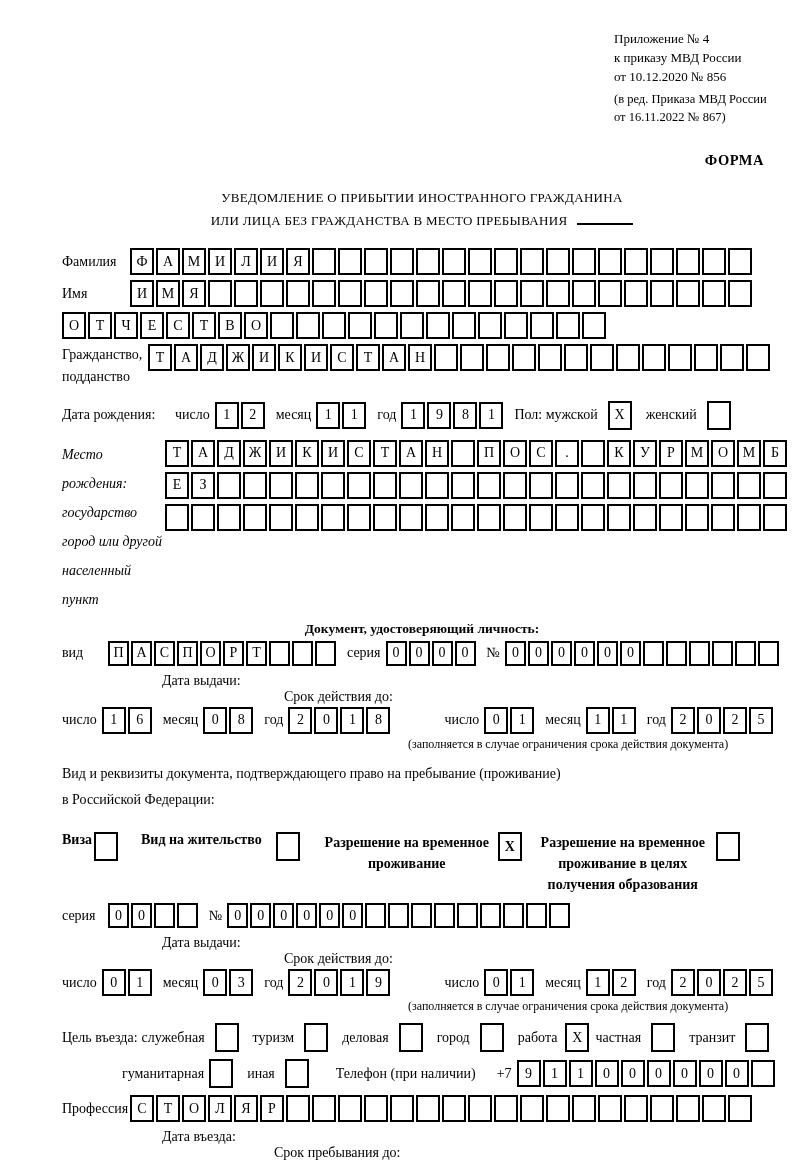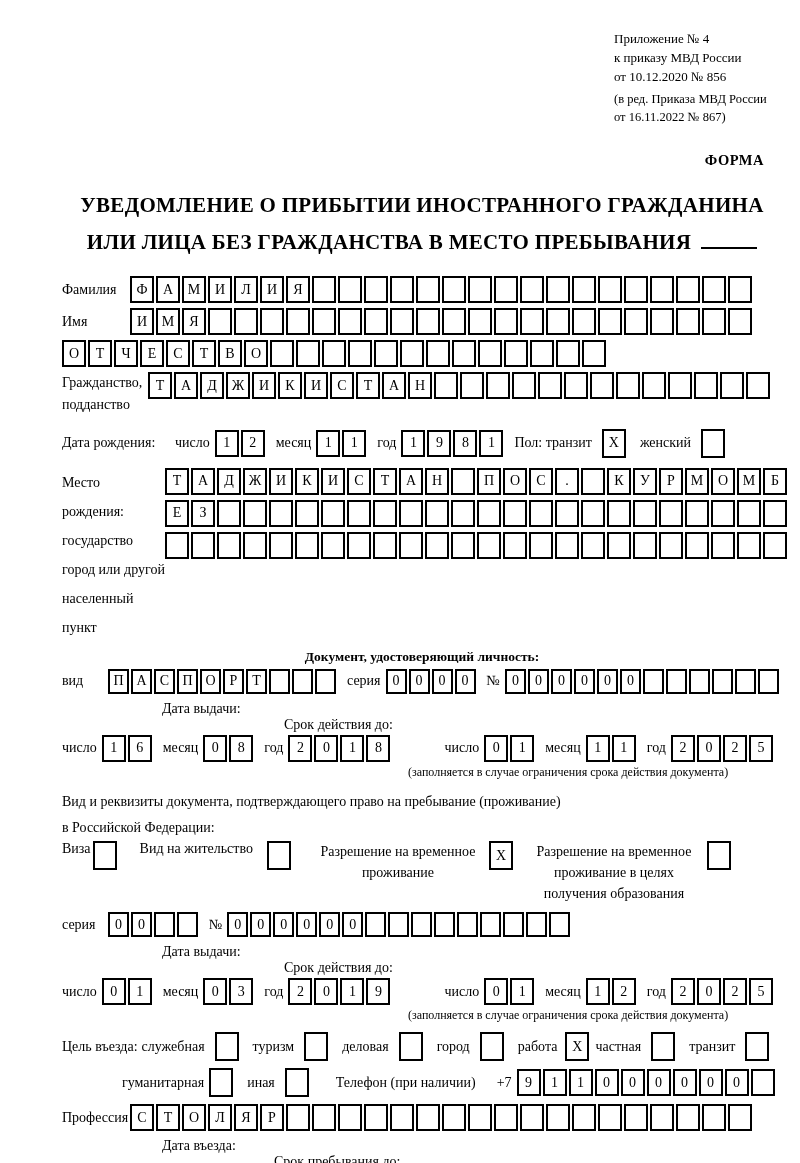--- a/index.html
+++ b/index.html
@@ -12,29 +12,29 @@
     font-family:"Liberation Serif","DejaVu Serif",serif;
     font-size:14px;
     overflow:hidden;
   }
   .pre { white-space:pre-line; }
 
   .hdr { margin-left:552px; font-size:13px; line-height:1.45; }
   .hdr2 { margin-left:552px; font-size:12.5px; line-height:1.45; margin-top:3px; }
   .forma { text-align:right; padding-right:18px; font-weight:bold; font-size:14.5px; margin-top:26px; letter-spacing:0.5px; }
 
-  .title { text-align:center; font-weight:bold; font-size:21px; line-height:1.75; margin-top:18px; letter-spacing:0.3px; }
+  .title { text-align:center; font-weight:normal; font-size:13px; line-height:1.75; margin-top:18px; letter-spacing:0.3px; }
   .uline { display:inline-block; width:56px; border-bottom:2px solid #000; height:12px; margin-left:10px; }
 
   .section { font-weight:bold; font-size:14.5px; letter-spacing:0.6px; margin-top:24px; margin-left:2px; }
 
   .frow { display:flex; align-items:center; margin-top:5px; }
   .frow.top { align-items:flex-start; }
   .lbl { flex:none; line-height:1.55; }
-  .w68 { width:68px; } .w86 { width:86px; } .w103 { width:103px; } .w152 { width:152px; }
+  .w68 { width:68px; } .w86 { width:86px; } .w103 { width:103px;font-style:italic; } .w152 { width:152px; }
 
   .cells { display:flex; flex:none; }
   .cell {
     width:20px; height:23px; flex:none;
     border:2px solid #000; margin-right:2px;
     display:flex; align-items:center; justify-content:center;
     font-size:14px;
   }
   .cells-sm .cell { width:17px; height:21px; }
 
@@ -206,21 +206,21 @@
         <span class="cell">1</span>
         <span class="cell">1</span>
       </div>
     <span class="glbl">год</span>
     <div class="cells">
         <span class="cell">1</span>
         <span class="cell">9</span>
         <span class="cell">8</span>
         <span class="cell">1</span>
       </div>
-    <span class="glbl">Пол: транзит</span>
+    <span class="glbl">Пол: мужской</span>
     <span class="cb">X</span>
     <span class="glbl">женский</span>
     <span class="cb"></span>
   </div>
 
   <div class="frow top" style="margin-top:10px;">
     <div class="lbl w103 pre" style="line-height:29px;">Место рождения:
 государство
 город или другой
 населенный пункт</div>
@@ -386,21 +386,21 @@
         <span class="cell">2</span>
         <span class="cell">5</span>
       </div>
   </div>
 
   <div class="note" style="margin-left:346px;">(заполняется в случае ограничения срока действия документа)</div>
 
   <div class="intro pre">Вид и реквизиты документа, подтверждающего право на пребывание (проживание)
 в Российской Федерации:</div>
 
-  <div class="frow top" style="margin-top:1px;">
+  <div class="frow top" style="margin-top:20px;font-weight:bold;">
     <div class="opt">
       <span>Виза</span>
       <span class="cb" style="margin-left:2px;"></span>
     </div>
     <div class="opt" style="margin-left:18px;">
       <span>Вид на жительство</span>
       <span class="cb" style="margin-left:14px;"></span>
     </div>
     <div class="opt" style="margin-left:16px;">
       <div class="optlbl" style="max-width:172px;">Разрешение на временное проживание</div>

